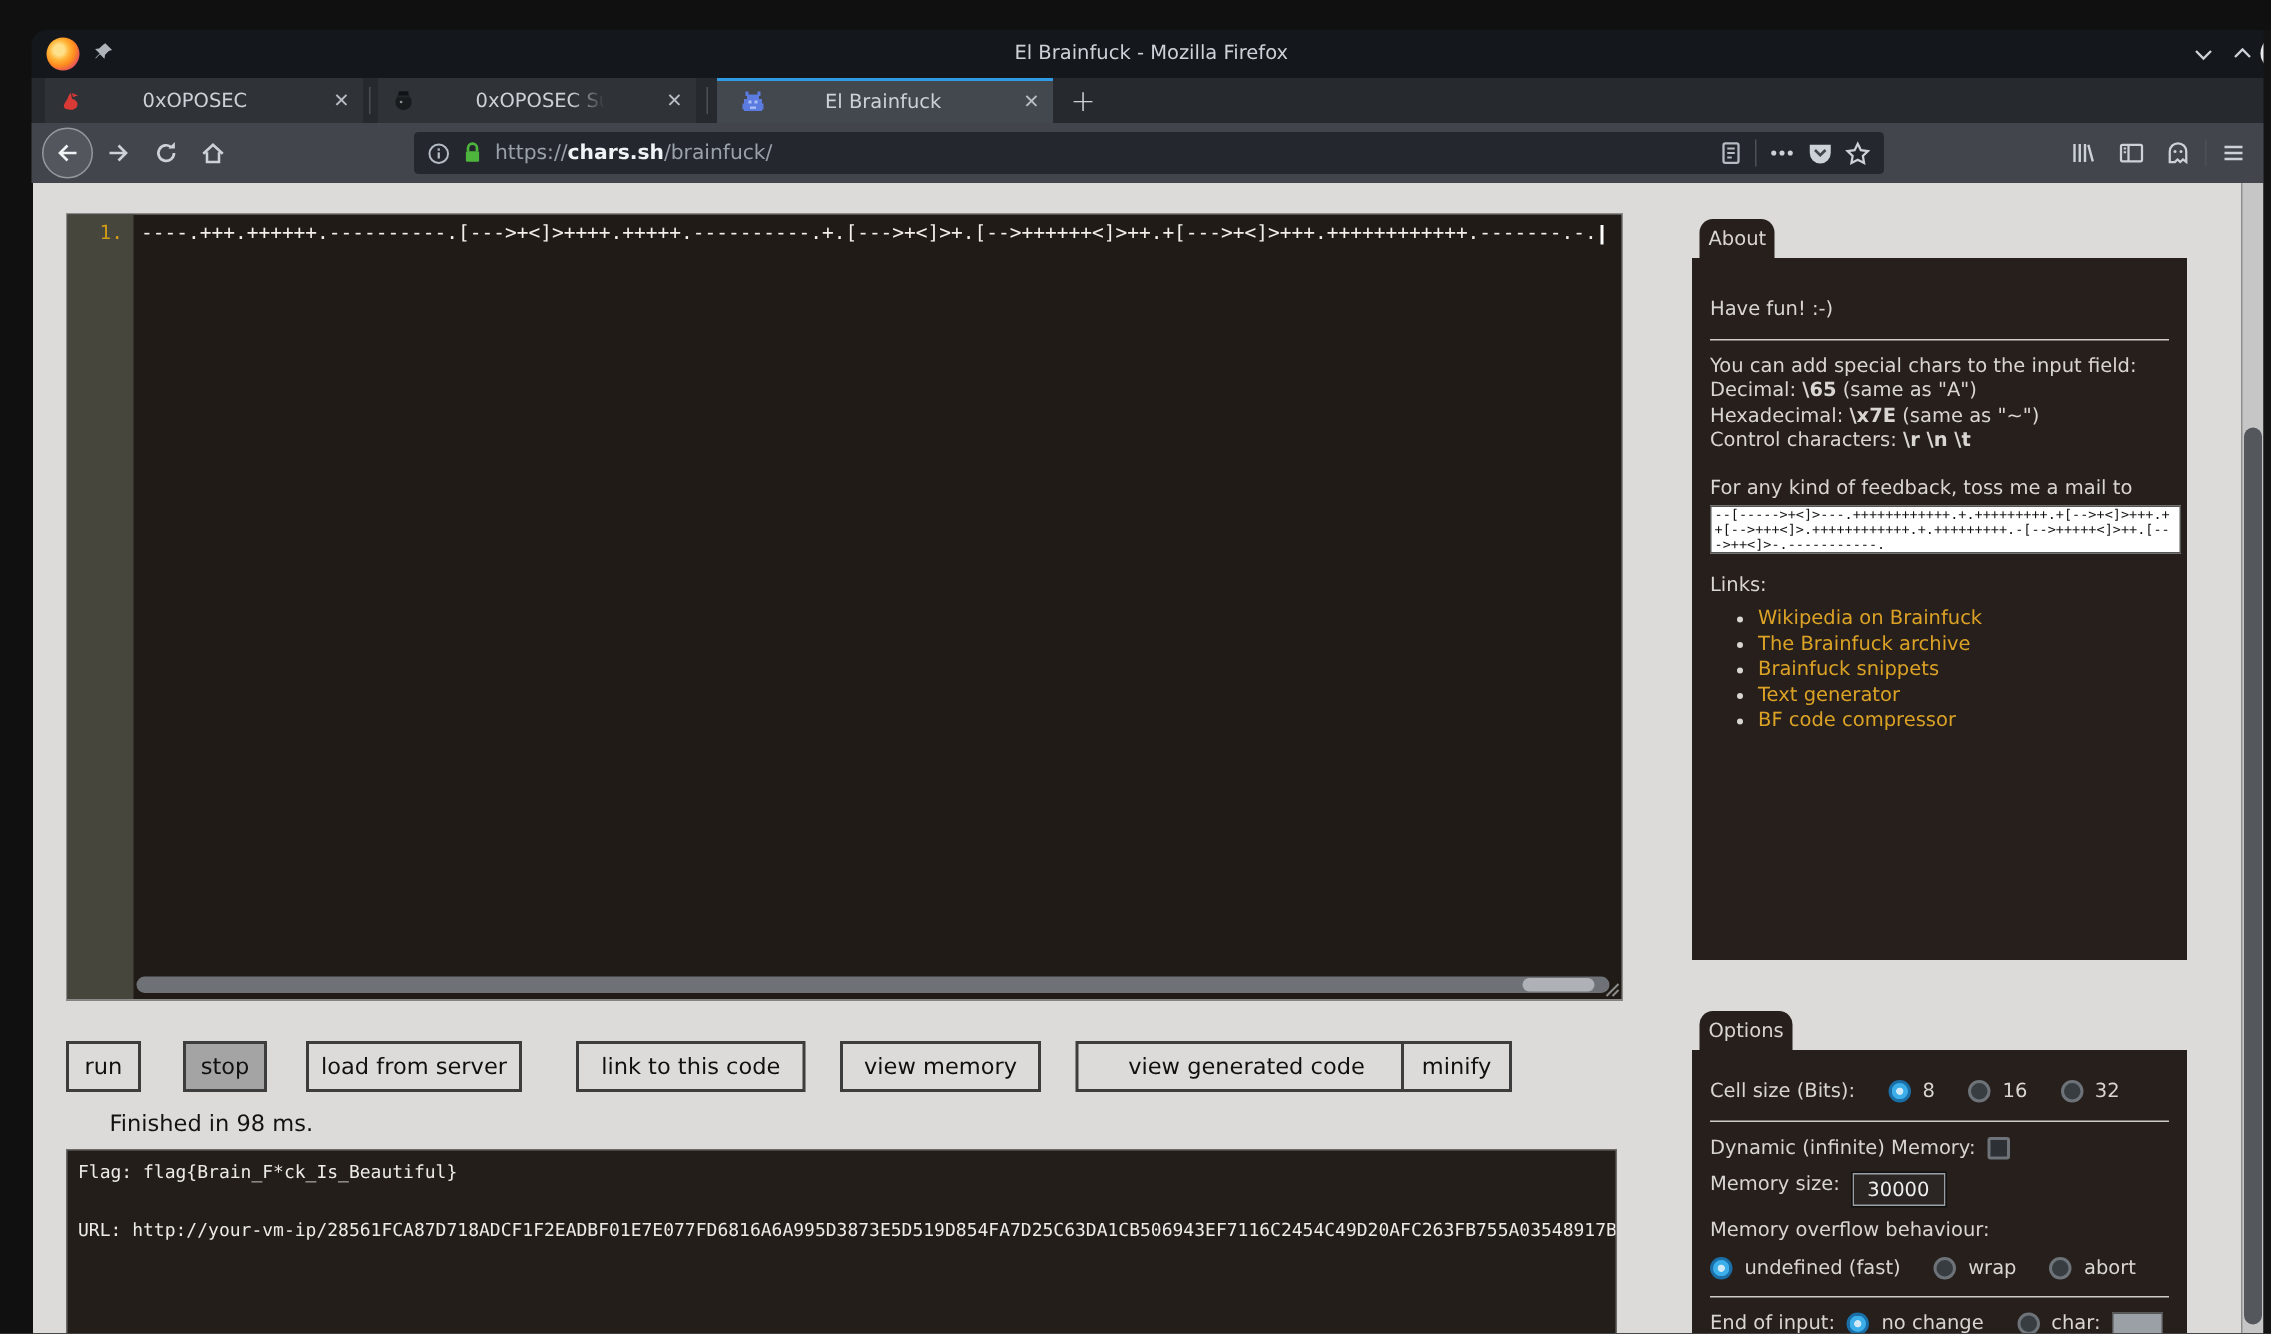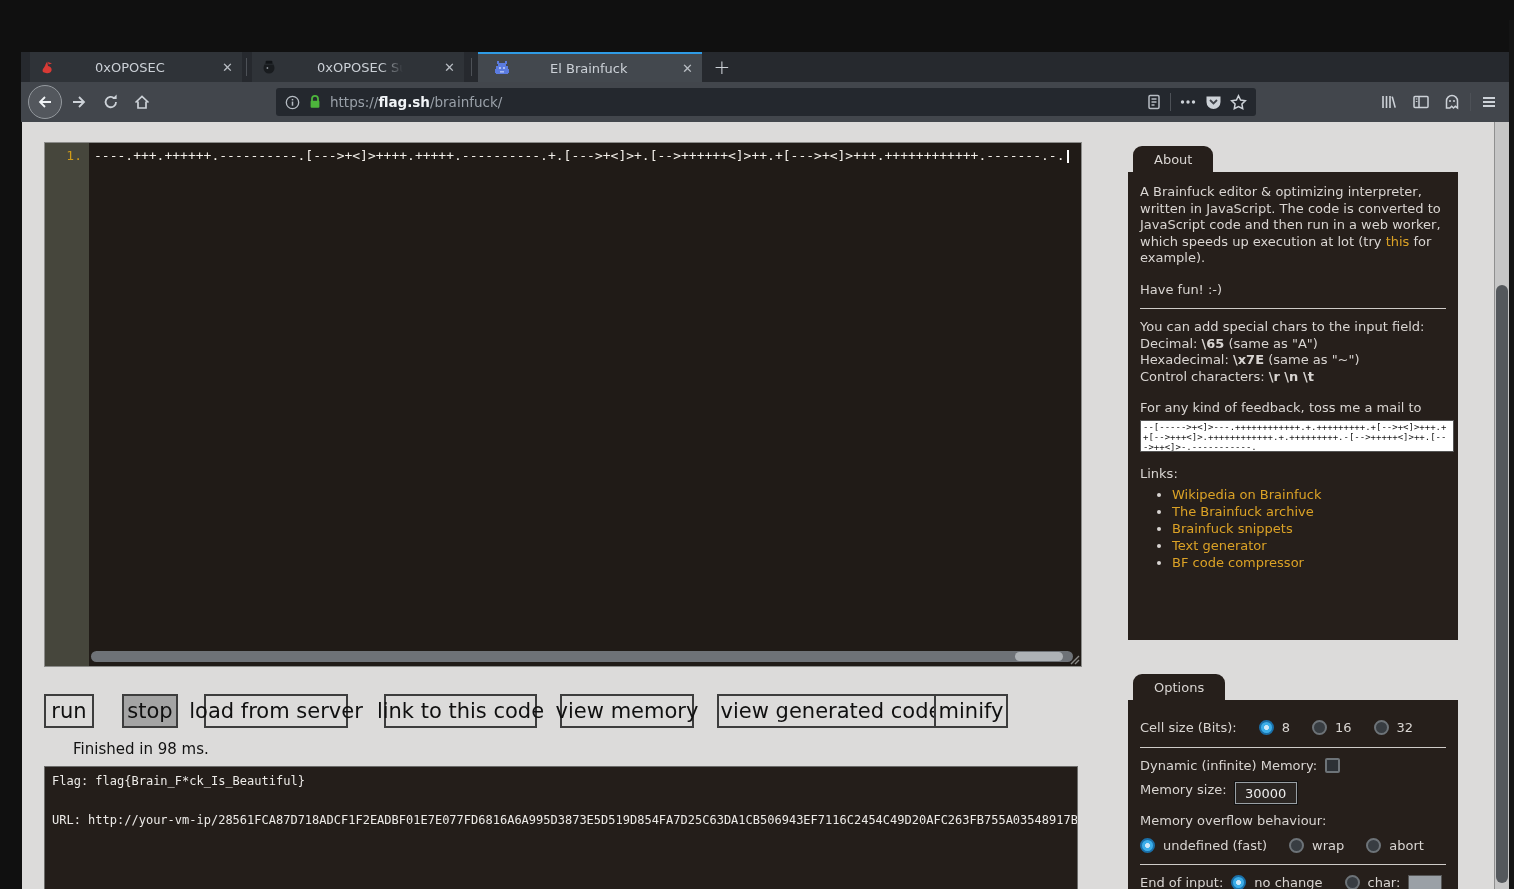--- a/index.html
+++ b/index.html
@@ -55,32 +55,32 @@
   .lineno{position:absolute;left:0;top:5px;width:37px;text-align:right;color:#cf9b18;
           font:13px "DejaVu Sans Mono",monospace;}
   .codeline{position:absolute;left:49px;top:5px;color:#f2efe9;font:13px "DejaVu Sans Mono",monospace;
             white-space:pre;}
   .caret{display:inline-block;width:2px;height:13px;background:#ffffff;vertical-align:text-bottom;margin-left:2px;}
   .htrack{position:absolute;left:46px;right:8px;bottom:4px;height:11px;background:#6e7277;border-radius:6px;}
   .hthumb{position:absolute;right:10px;top:1px;width:48px;height:9px;background:#aeb2b6;border-radius:5px;}
   .resizegrip{position:absolute;right:1px;bottom:1px;}
 
   .pbtn{position:absolute;top:572px;height:34px;box-sizing:border-box;border:2px solid #3d3d3d;
-        background:#dcdbda;color:#101010;font-size:21px;font-family:"DejaVu Sans",sans-serif;
+        background:#dcdbda;color:#101010;font-size:15px;font-family:"DejaVu Sans",sans-serif;
         display:flex;align-items:center;justify-content:center;white-space:nowrap;}
   .pbtn.pressed{background:#a4a4a4;}
   .status{position:absolute;left:51px;top:618px;font-size:15px;color:#121212;}
 
   .output{position:absolute;left:22px;top:644px;width:1034px;height:150px;background:#241e1a;
           border:1px solid #6b6b69;box-sizing:border-box;padding:5px 7px;
           font:12px/19.5px "DejaVu Sans Mono",monospace;color:#edebe8;white-space:pre;overflow:hidden;}
 
   
   .ptab{position:absolute;height:26px;background:#261f1b;border-radius:9px 9px 0 0;color:#d9d5d2;
-        font-size:13px;display:flex;align-items:center;padding:0 21px;}
+        font-size:13px;display:flex;align-items:center;padding:0 6px;}
   .panel{position:absolute;width:330px;background:#261f1b;color:#d9d5d2;font-size:13px;line-height:16.5px;
          box-sizing:border-box;padding:12px;}
   .about-panel{left:1106px;top:50px;height:468px;}
   .options-panel{left:1106px;top:578px;height:240px;}
   .olink{color:#dba226;text-decoration:none;}
   .ddbtn{margin-top:16px;display:inline-flex;align-items:center;gap:10px;background:#33373d;
          border:1px solid #82878c;border-radius:3px;color:#d6dade;padding:7px 11px;font-size:13px;}
   .havefun{margin-top:15px;}
   .phr{border:none;border-top:1px solid #cfcbc8;margin:10px 0;}
   .mono-b{font-weight:bold;}
@@ -106,20 +106,44 @@
   .vtrack{position:absolute;left:1494px;top:122px;width:15px;height:767px;background:#c6c6c6;
           border-left:1px solid #8f8f8f;box-sizing:border-box;}
   .vthumb{position:absolute;left:1px;top:163px;width:12px;height:598px;background:#54585c;border-radius:6px;}
   .rightedge{position:absolute;left:1509px;top:20px;width:5px;height:869px;background:#141414;}
 </style>
 </head>
 <body>
 
 <div class="stage">
 
+  <div class="titlebar">
+    <div class="fficon"></div>
+    <div class="pinicon">
+      <svg width="14" height="16" viewBox="0 0 14 16">
+          <path d="M8 1 l5 5 -2.4.6 -2.8 2.8 -.4 3 -3.4-3.4 L1 12.2 0.6 11.8 3.8 8.6 0.4 5.2 l3-.4 L6.4 2z" fill="#aeb4ba" transform="scale(0.9)"></path>
+        </svg>
+    </div>
+    <div class="wintitle">El Brainfuck - Mozilla Firefox</div>
+    <div class="winctl" style="left:1438px;">
+      <svg width="16" height="16" viewBox="0 0 16 16">
+          <polyline points="3,6 8,11 13,6" fill="none" stroke="#ccd2d8" stroke-width="1.6"></polyline>
+        </svg>
+    </div>
+    <div class="winctl" style="left:1464px;">
+      <svg width="16" height="16" viewBox="0 0 16 16">
+          <polyline points="3,10 8,5 13,10" fill="none" stroke="#ccd2d8" stroke-width="1.6"></polyline>
+        </svg>
+    </div>
+    <div class="closecirc" style="left:1486px;">
+      <svg width="13" height="13" viewBox="0 0 13 13">
+          <path d="M2.5 2.5 L10.5 10.5 M10.5 2.5 L2.5 10.5" stroke="#2b2f33" stroke-width="1.8"></path>
+        </svg>
+    </div>
+  </div>
 
   <div class="tabbar">
     <div class="tab" style="left:9px;width:212px;">
       <span class="fav">
         <svg width="16" height="16" viewBox="0 0 16 16">
             <path d="M4 13 C2.6 10 5.4 9.4 6.6 5.2 L8.2 2.6 9 7 c2.4.4 4 2 3.6 4.2 C12.2 13.6 9.4 14.6 7 14 5.6 13.7 4.4 13.6 4 13z" fill="#d93a35"></path>
             <path d="M9 3 l4 1.6 -3.4 1z" fill="#d93a35"></path>
           </svg>
       </span>
       <span class="tlabel">0xOPOSEC</span>
@@ -193,21 +217,21 @@
             <rect x="7.2" y="7" width="1.6" height="4.4" fill="#b6bcc3"></rect>
             <rect x="7.2" y="4.2" width="1.6" height="1.6" fill="#b6bcc3"></rect>
           </svg>
       </span>
       <span>
         <svg width="14" height="16" viewBox="0 0 14 16">
             <path d="M4 7 V4.8 a3 3 0 0 1 6 0 V7" fill="none" stroke="#4db53c" stroke-width="1.8"></path>
             <rect x="2.6" y="6.8" width="8.8" height="7" rx="1" fill="#4db53c"></rect>
           </svg>
       </span>
-      <span class="urltext"><span>https://</span><b>flag.sh</b><span>/brainfuck/</span></span>
+      <span class="urltext"><span>https://</span><b>chars.sh</b><span>/brainfuck/</span></span>
       <span class="urlspacer"></span>
       <span>
         <svg width="16" height="16" viewBox="0 0 16 16">
             <rect x="3" y="1.5" width="10" height="13" rx="1.2" fill="none" stroke="#b6bcc3" stroke-width="1.5"></rect>
             <path d="M5.5 5 h5 M5.5 8 h5 M5.5 11 h3" stroke="#b6bcc3" stroke-width="1.3"></path>
           </svg>
       </span>
       <span class="vsep"></span>
       <span>
         <svg width="18" height="16" viewBox="0 0 18 16">
@@ -283,21 +307,20 @@
     <div class="status">Finished in 98 ms.</div>
 
     <div class="output">Flag: flag{Brain_F*ck_Is_Beautiful}
 
 URL: http://your-vm-ip/28561FCA87D718ADCF1F2EADBF01E7E077FD6816A6A995D3873E5D519D854FA7D25C63DA1CB506943EF7116C2454C49D20AFC263FB755A03548917B3B66A</div>
 
     <div class="ptab" style="left:1111px;top:24px;">
       <span>About</span>
     </div>
     <div class="panel about-panel">
-      <div><span>A Brainfuck editor &amp; optimizing interpreter, written in JavaScript. The code is converted to JavaScript code and then run in a web worker, which speeds up execution at lot (try </span><a href="#" class="olink">this</a><span> for example).</span></div>
       <div class="havefun">Have fun! :-)</div>
       <hr class="phr">
       <div>You can add special chars to the input field:</div>
       <div><span>Decimal: </span><span class="mono-b">\65</span><span> (same as "A")</span></div>
       <div><span>Hexadecimal: </span><span class="mono-b">\x7E</span><span> (same as "~")</span></div>
       <div><span>Control characters: </span><span class="mono-b">\r \n \t</span></div>
       <div class="feedback">For any kind of feedback, toss me a mail to</div>
       <div class="bfbox">--[-----&gt;+&lt;]&gt;---.++++++++++++.+.+++++++++.+[--&gt;+&lt;]&gt;+++.++[--&gt;+++&lt;]&gt;.++++++++++++.+.+++++++++.-[--&gt;+++++&lt;]&gt;++.[---&gt;++&lt;]&gt;-.-----------.</div>
       <div class="linkslabel">Links:</div>
       <ul class="linklist">

